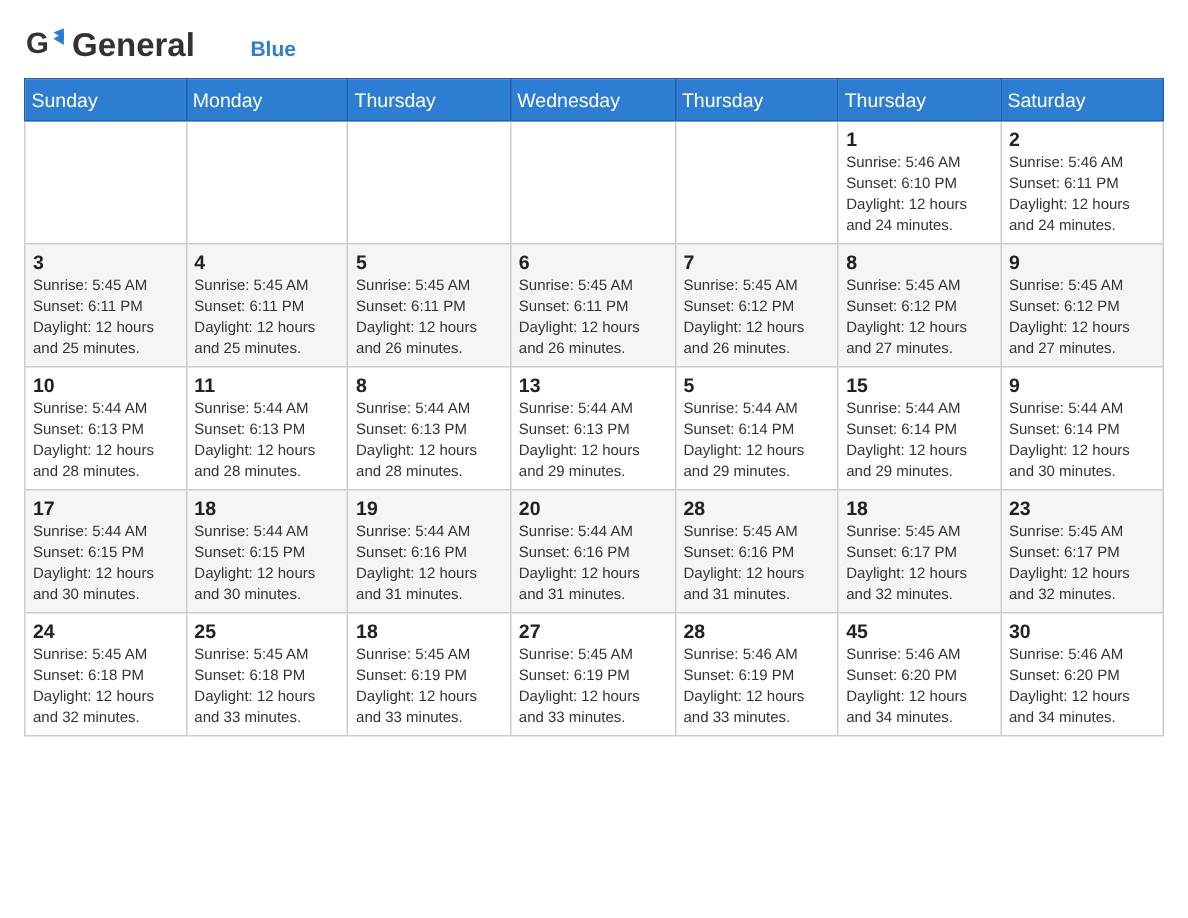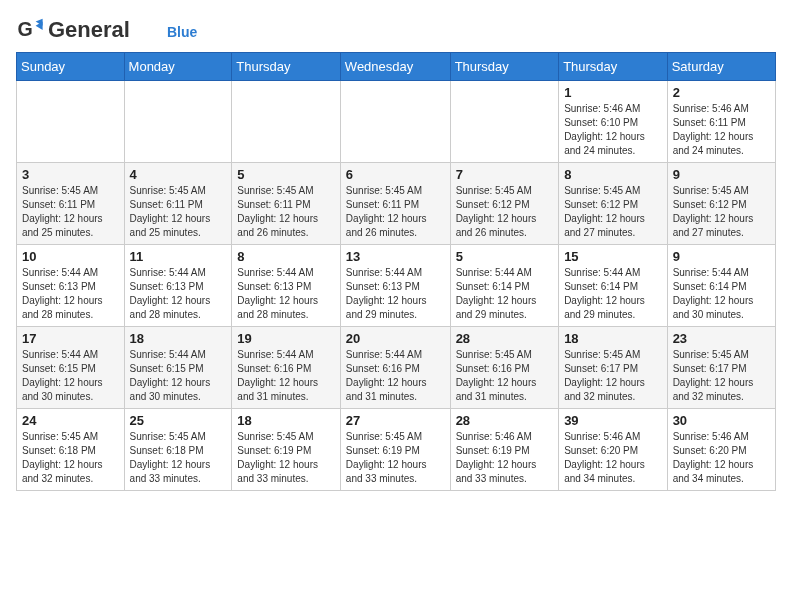--- a/index.html
+++ b/index.html
@@ -300,21 +300,21 @@
 Sunset: 6:19 PM
 Daylight: 12 hours and 33 minutes.</div>
         </td>
         <td>
           <span class="day-number">28</span>
           <div class="day-info" style="white-space: pre-line;">Sunrise: 5:46 AM
 Sunset: 6:19 PM
 Daylight: 12 hours and 33 minutes.</div>
         </td>
         <td>
-          <span class="day-number">39</span>
+          <span class="day-number">45</span>
           <div class="day-info" style="white-space: pre-line;">Sunrise: 5:46 AM
 Sunset: 6:20 PM
 Daylight: 12 hours and 34 minutes.</div>
         </td>
         <td>
           <span class="day-number">30</span>
           <div class="day-info" style="white-space: pre-line;">Sunrise: 5:46 AM
 Sunset: 6:20 PM
 Daylight: 12 hours and 34 minutes.</div>
         </td>

